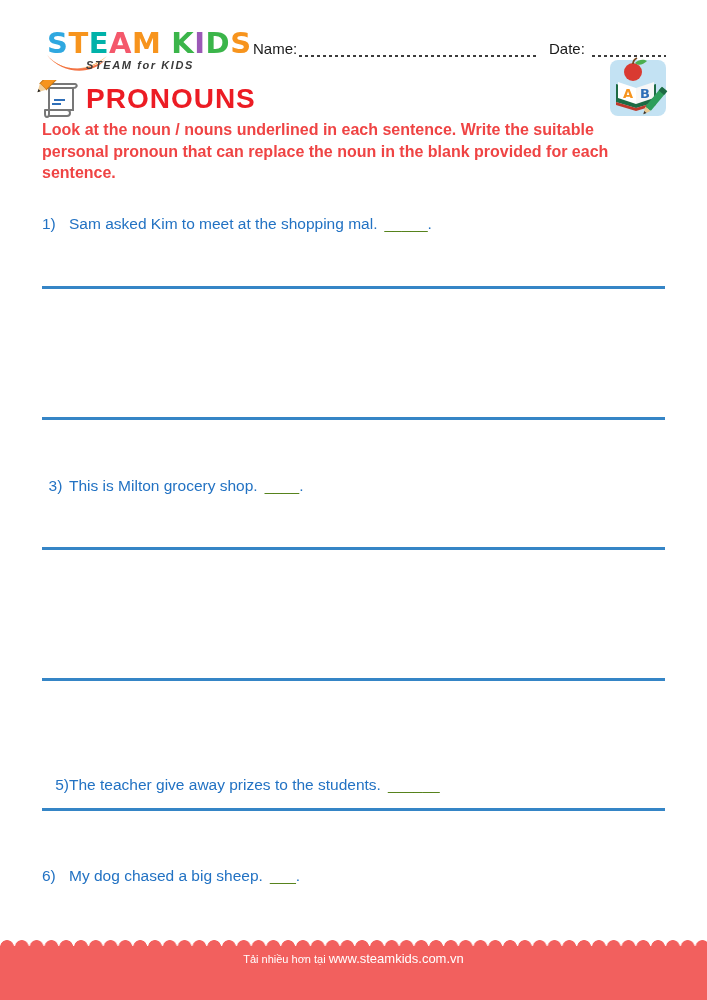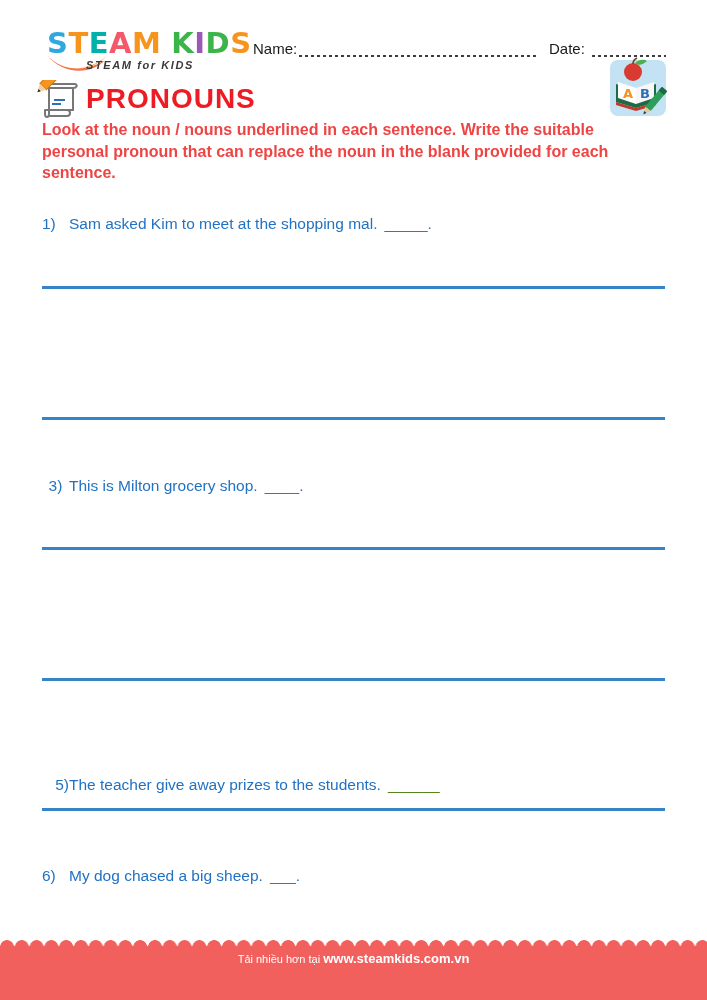--- a/index.html
+++ b/index.html
@@ -51,21 +51,21 @@
   .l1 { top:286px; } .l2 { top:417px; } .l3 { top:547px; }
   .l4 { top:678px; } .l5 { top:808px; }
 
   
   .footer-scallops { position:absolute; left:0; top:938px; width:707px; height:16px;
     background-image:radial-gradient(circle 7px at 7px 9px, #f2605e 6.5px, rgba(0,0,0,0) 7.2px);
     background-size:14.8px 16px; background-repeat:repeat-x; }
   .footer-band { position:absolute; left:0; top:946px; width:707px; height:54px; background:#f2605e; }
   .footer-line1 { position:absolute; left:0; top:951px; width:707px; text-align:center;
     color:#ffffff; font-size:11px; }
-  .footer-line1 .site { font-size:13px; font-weight:bold; }
+  .footer-line1 .site { font-size:13px; font-weight:normal; }
   .footer-line2 { position:absolute; left:0; top:969px; width:707px; text-align:center;
     color:#ffffff; font-size:12px; font-style:italic; }
 </style>
 </head>
 <body>
 
 <div class="page">
 
   <div class="logo">
     <svg class="logo-swoosh" width="64" height="24" viewBox="0 0 64 24">

